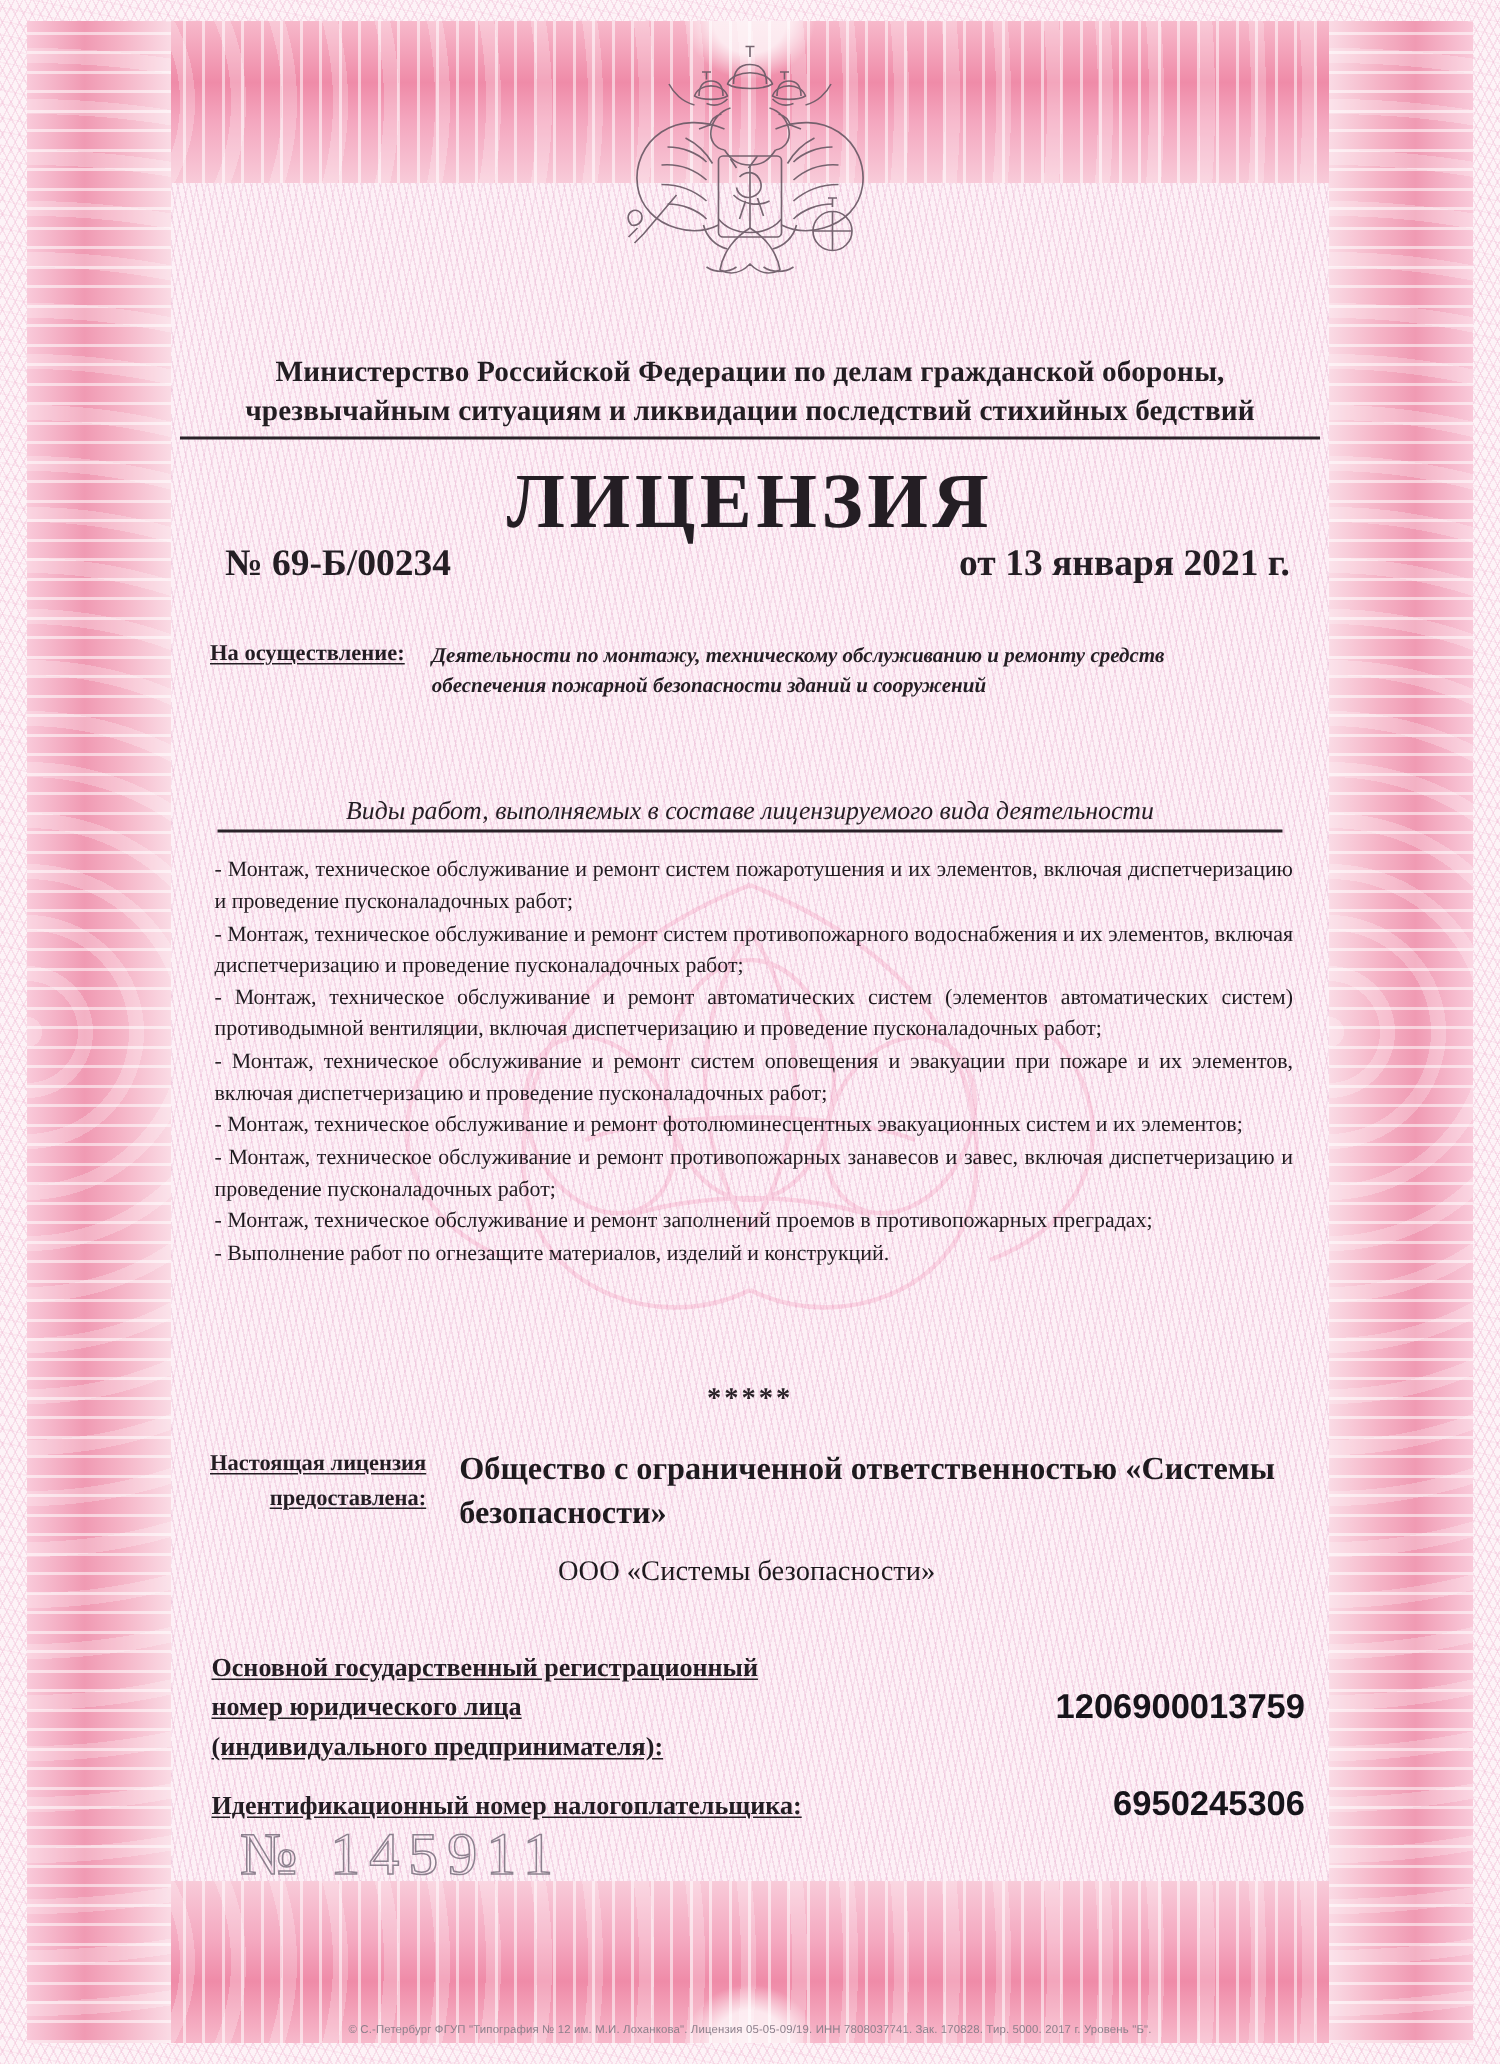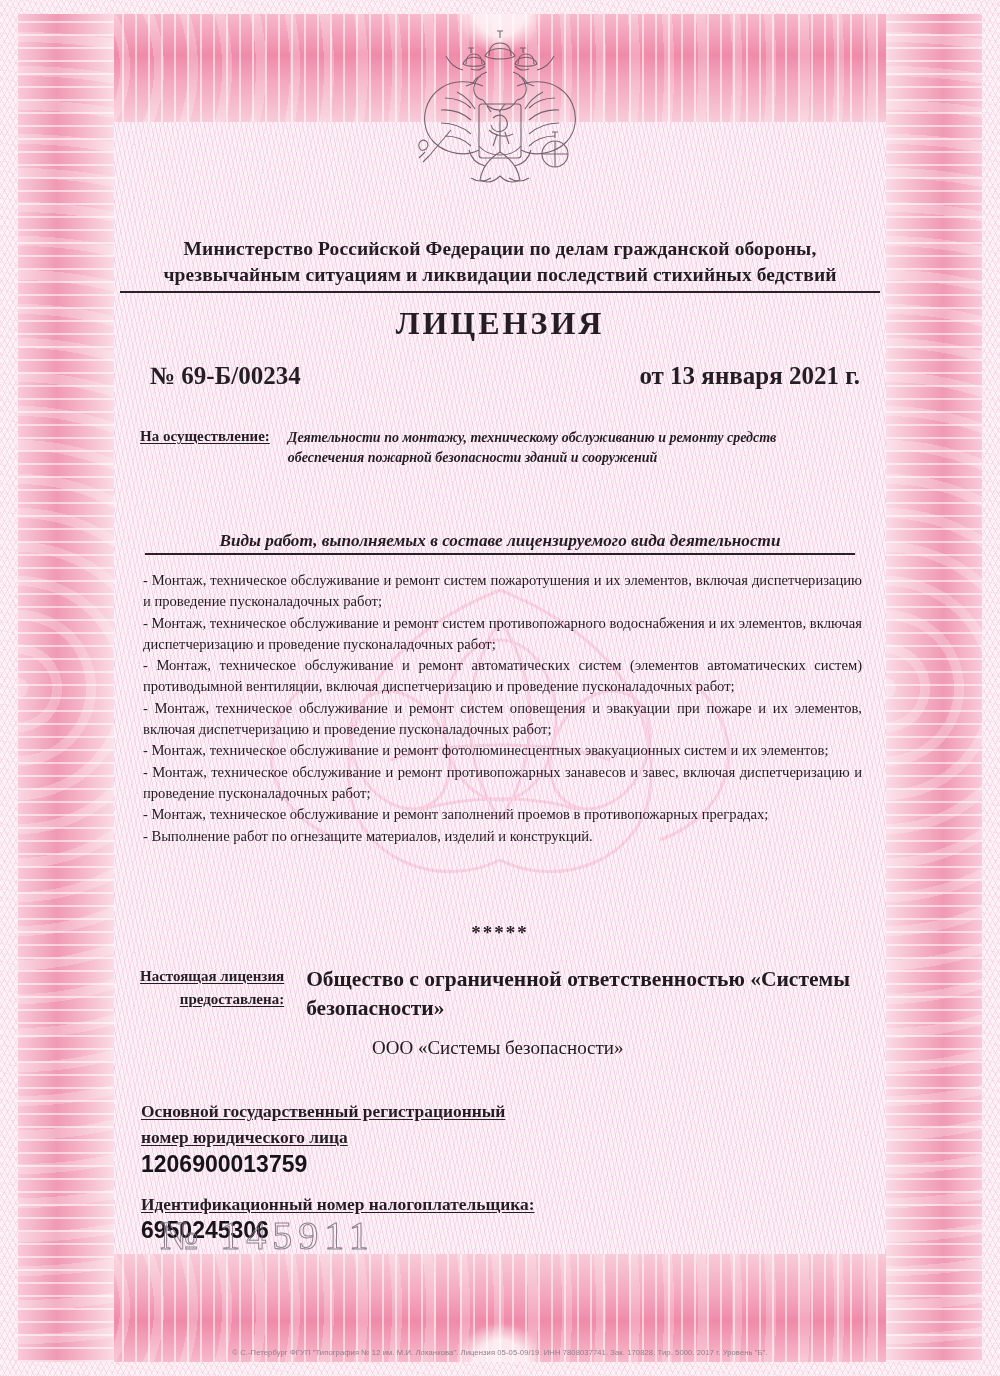--- a/index.html
+++ b/index.html
@@ -97,21 +97,21 @@
     letter-spacing:.1px;
   }
   .ministry .rule{
     margin-top:3px;
     border-bottom:2px solid #2a2228;
   }
 
   .doc-title{
     position:absolute;left:0;right:0;top:305px;
     text-align:center;
-    font-size:32px;
+    font-size:52px;
     font-weight:700;
     letter-spacing:3px;
     color:#241e24;
     font-family:"Liberation Serif", serif;
   }
 
   .numrow{
     position:absolute;left:150px;right:140px;top:362px;
     display:flex;justify-content:space-between;align-items:baseline;
     font-size:25px;font-weight:700;color:#241e24;
@@ -127,21 +127,21 @@
     white-space:nowrap;
   }
   .activity-text{
     font-style:italic;font-weight:700;
     font-size:14px;line-height:1.42;color:#231d23;
     max-width:500px;
   }
 
   .works-heading{
     position:absolute;left:145px;right:145px;top:531px;
-    font-style:italic;font-weight:700;font-size:17.2px;
+    font-style:italic;font-weight:400;font-size:17.2px;
     color:#231d23;text-align:center;
     border-bottom:2px solid #2a2228;
     padding-bottom:2px;
   }
 
   .works-list{
     position:absolute;left:143px;right:138px;top:570px;
     font-size:14.6px;line-height:1.46;color:#201b20;
     text-align:justify;
   }
@@ -169,21 +169,21 @@
     font-weight:700;font-size:21.5px;line-height:1.33;color:#1e1a1e;
   }
   .granted-short{
     position:absolute;left:372px;top:1037px;
     font-size:19px;color:#1e1a1e;font-weight:400;
   }
 
   .reg-block{
     position:absolute;left:141px;right:130px;top:1098px;
   }
-  .reg-row{display:flex;justify-content:space-between;align-items:flex-start;flex-direction:column;}
+  .reg-row{display:flex;justify-content:space-between;align-items:center;}
   .reg-label{
     font-weight:700;font-size:17.4px;line-height:1.52;color:#231d23;
   }
   .reg-label span{
     text-decoration:underline;text-underline-offset:2px;display:block;width:max-content;
   }
   .reg-value{
     font-family:"Liberation Sans", sans-serif;
     font-weight:700;font-size:23px;color:#16141a;
     white-space:nowrap;padding-bottom:1px;
@@ -331,20 +331,21 @@
       </div>
       <div class="granted-name">Общество с ограниченной ответственностью «Системы безопасности»</div>
     </div>
     <div class="granted-short">ООО «Системы безопасности»</div>
 
     <div class="reg-block">
       <div class="reg-row">
         <div class="reg-label">
           <span>Основной государственный регистрационный</span>
           <span>номер юридического лица</span>
+          <span>(индивидуального предпринимателя):</span>
         </div>
         <div class="reg-value">1206900013759</div>
       </div>
       <div class="reg-row inn-row">
         <div class="reg-label">
           <span>Идентификационный номер налогоплательщика:</span>
         </div>
         <div class="reg-value">6950245306</div>
       </div>
     </div>

